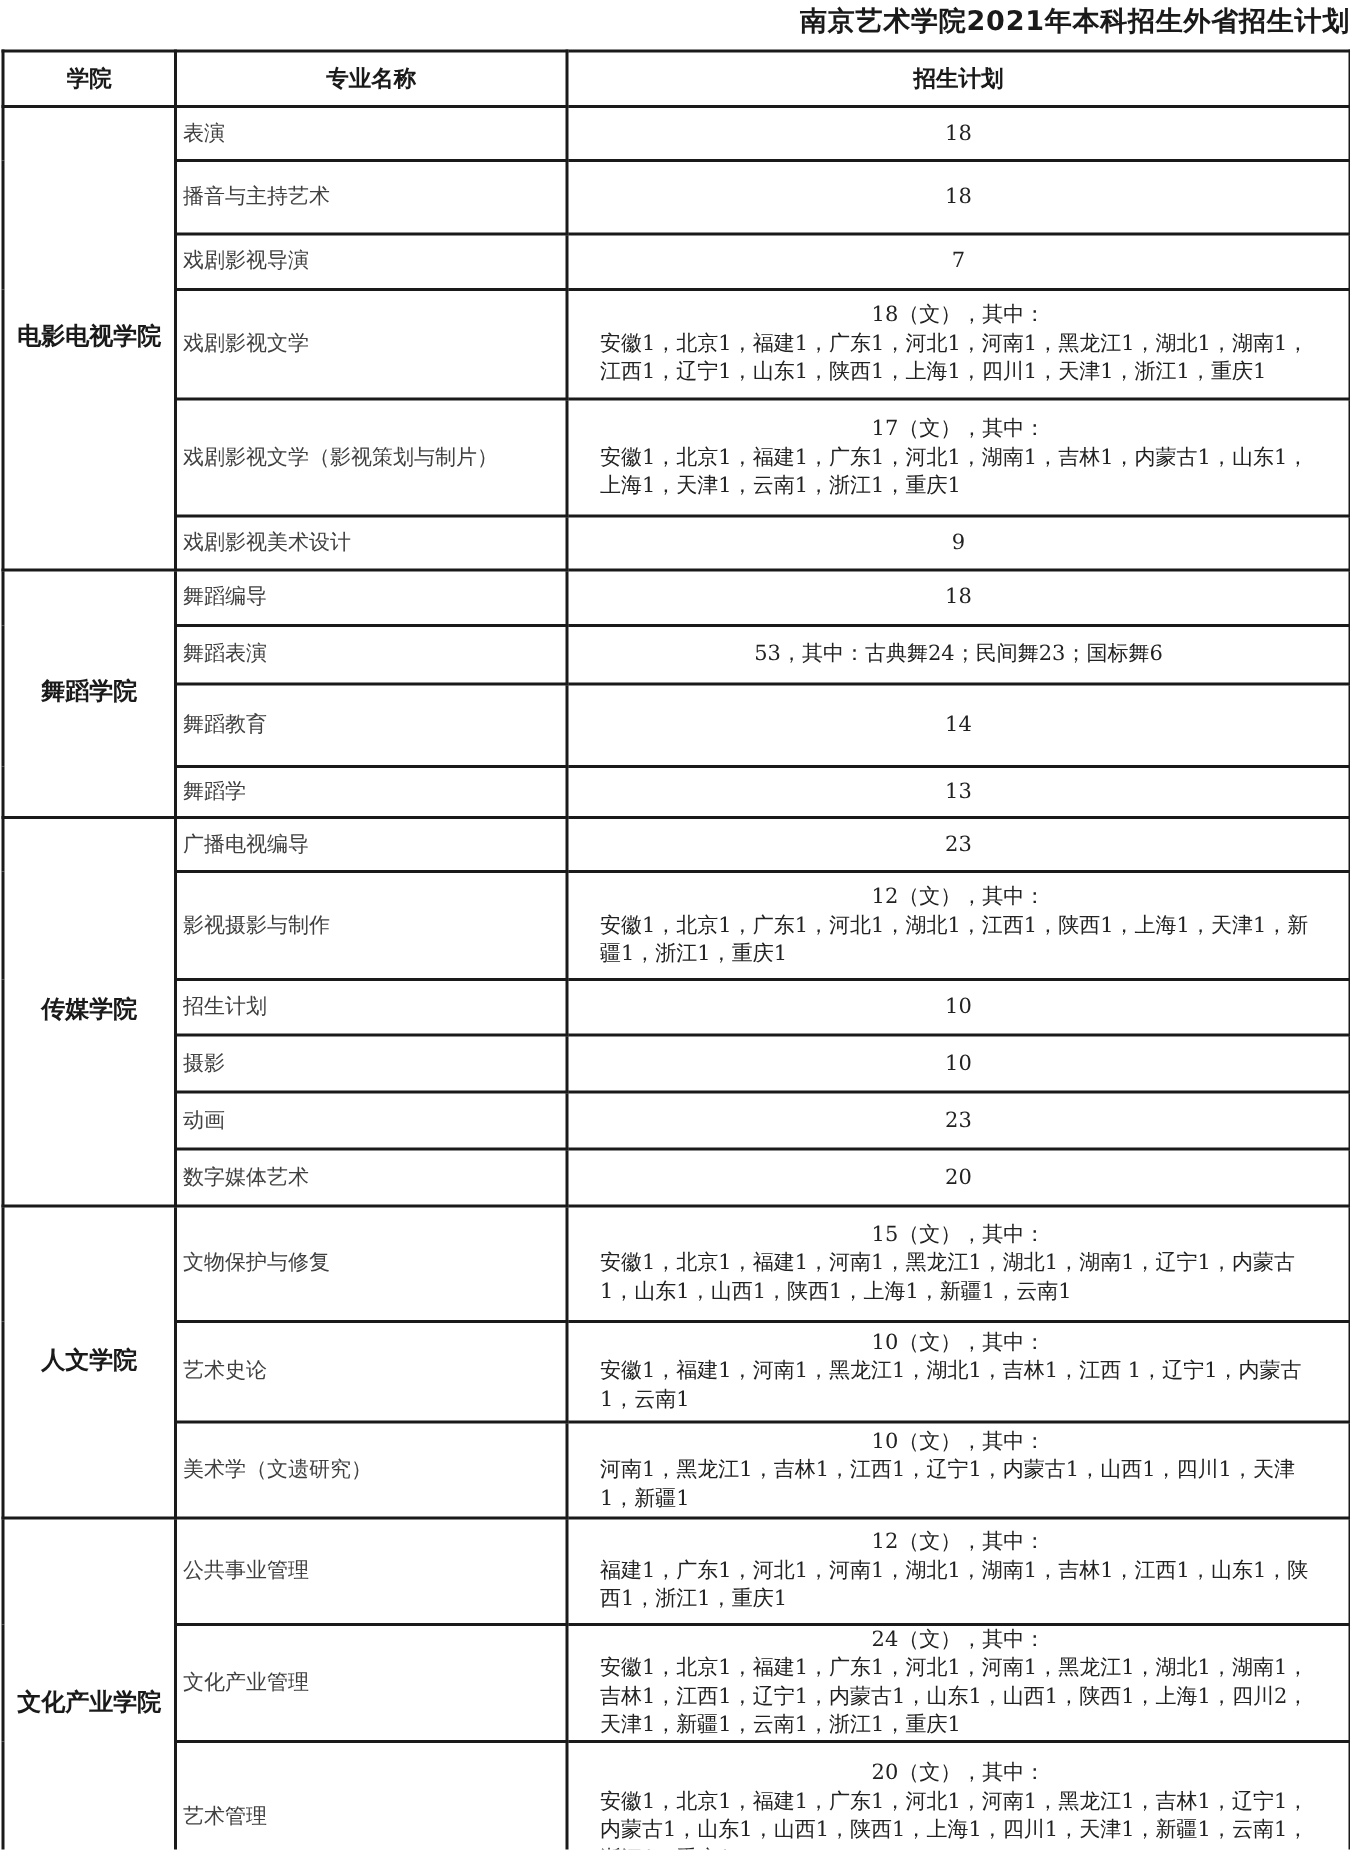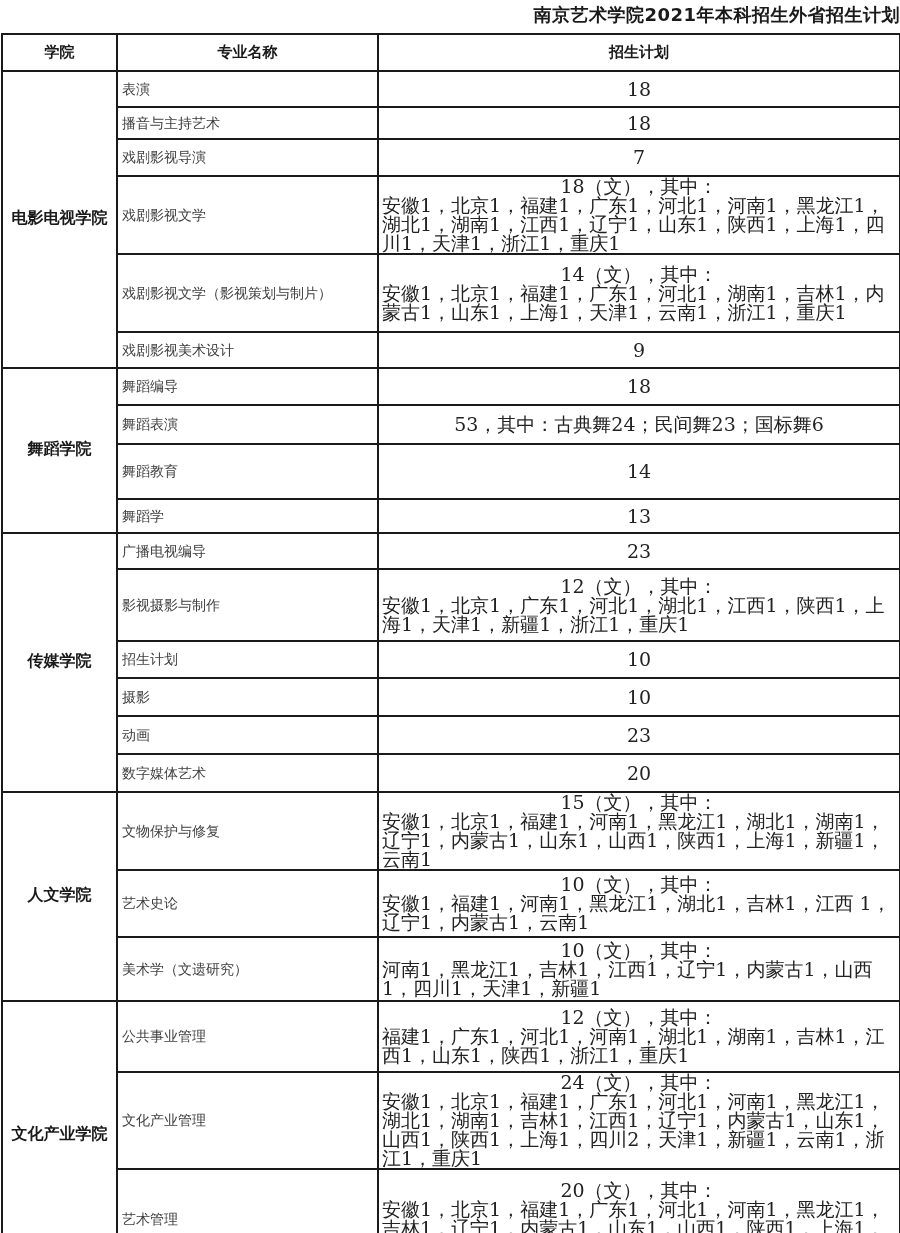--- a/index.html
+++ b/index.html
@@ -9,21 +9,21 @@
            text-align: right; font-family: "DejaVu Sans", "Liberation Sans", sans-serif;
            font-weight: bold; font-size: 18px; line-height: 30px; letter-spacing: 0.5px; }
   table { position: absolute; left: 1px; top: 33px; width: 898px; border-collapse: collapse;
           table-layout: fixed; border-radius: 18px; }
   td, th { border: 2px solid #1a1a1a; padding: 0; font-size: 14px; line-height: 19px; }
   th { font-family: "DejaVu Sans", "Liberation Sans", sans-serif; font-weight: bold; font-size: 15px;
        text-align: center; height: 35px; }
   td.college { font-family: Liberation Mono, monospace; font-weight: bold;
                font-size: 16px; text-align: center; vertical-align: middle; }
   td.major { padding-left: 4px; vertical-align: middle; font-size: 14px; color: #404040; }
-  td.plan { text-align: left; vertical-align: middle; padding: 0 3px; font-size: 19px; color: #222; }
+  td.plan { text-align: left; vertical-align: middle; padding: 0 21px; font-size: 14px; color: #222; }
   .plan-head { text-align: center; display: block; }
   .plan-detail { display: block; text-align: left; }
   .plan-simple { display: block; text-align: center; }
 </style>
 </head>
 <body>
 
 <div class="title">南京艺术学院2021年本科招生外省招生计划</div>
 
 <table>
@@ -41,21 +41,21 @@
   </thead>
   <tbody>
 
     <tr style="height:36px">
       <td class="college" rowspan="6">电影电视学院</td>
       <td class="major">表演</td>
       <td class="plan">
           <span class="plan-simple">18</span>
         </td>
     </tr>
-    <tr style="height:32px">
+    <tr style="height:49px">
       <td class="major">播音与主持艺术</td>
       <td class="plan">
           <span class="plan-simple">18</span>
         </td>
     </tr>
     <tr style="height:37px">
       <td class="major">戏剧影视导演</td>
       <td class="plan">
           <span class="plan-simple">7</span>
         </td>
@@ -63,21 +63,21 @@
     <tr style="height:73px">
       <td class="major">戏剧影视文学</td>
       <td class="plan">
         <span class="plan-head">18（文），其中：</span>
         <span class="plan-detail">安徽1，北京1，福建1，广东1，河北1，河南1，黑龙江1，湖北1，湖南1，江西1，辽宁1，山东1，陕西1，上海1，四川1，天津1，浙江1，重庆1</span>
       </td>
     </tr>
     <tr style="height:78px">
       <td class="major">戏剧影视文学（影视策划与制片）</td>
       <td class="plan">
-        <span class="plan-head">14（文），其中：</span>
+        <span class="plan-head">17（文），其中：</span>
         <span class="plan-detail">安徽1，北京1，福建1，广东1，河北1，湖南1，吉林1，内蒙古1，山东1，上海1，天津1，云南1，浙江1，重庆1</span>
       </td>
     </tr>
     <tr style="height:36px">
       <td class="major">戏剧影视美术设计</td>
       <td class="plan">
           <span class="plan-simple">9</span>
         </td>
     </tr>
 

